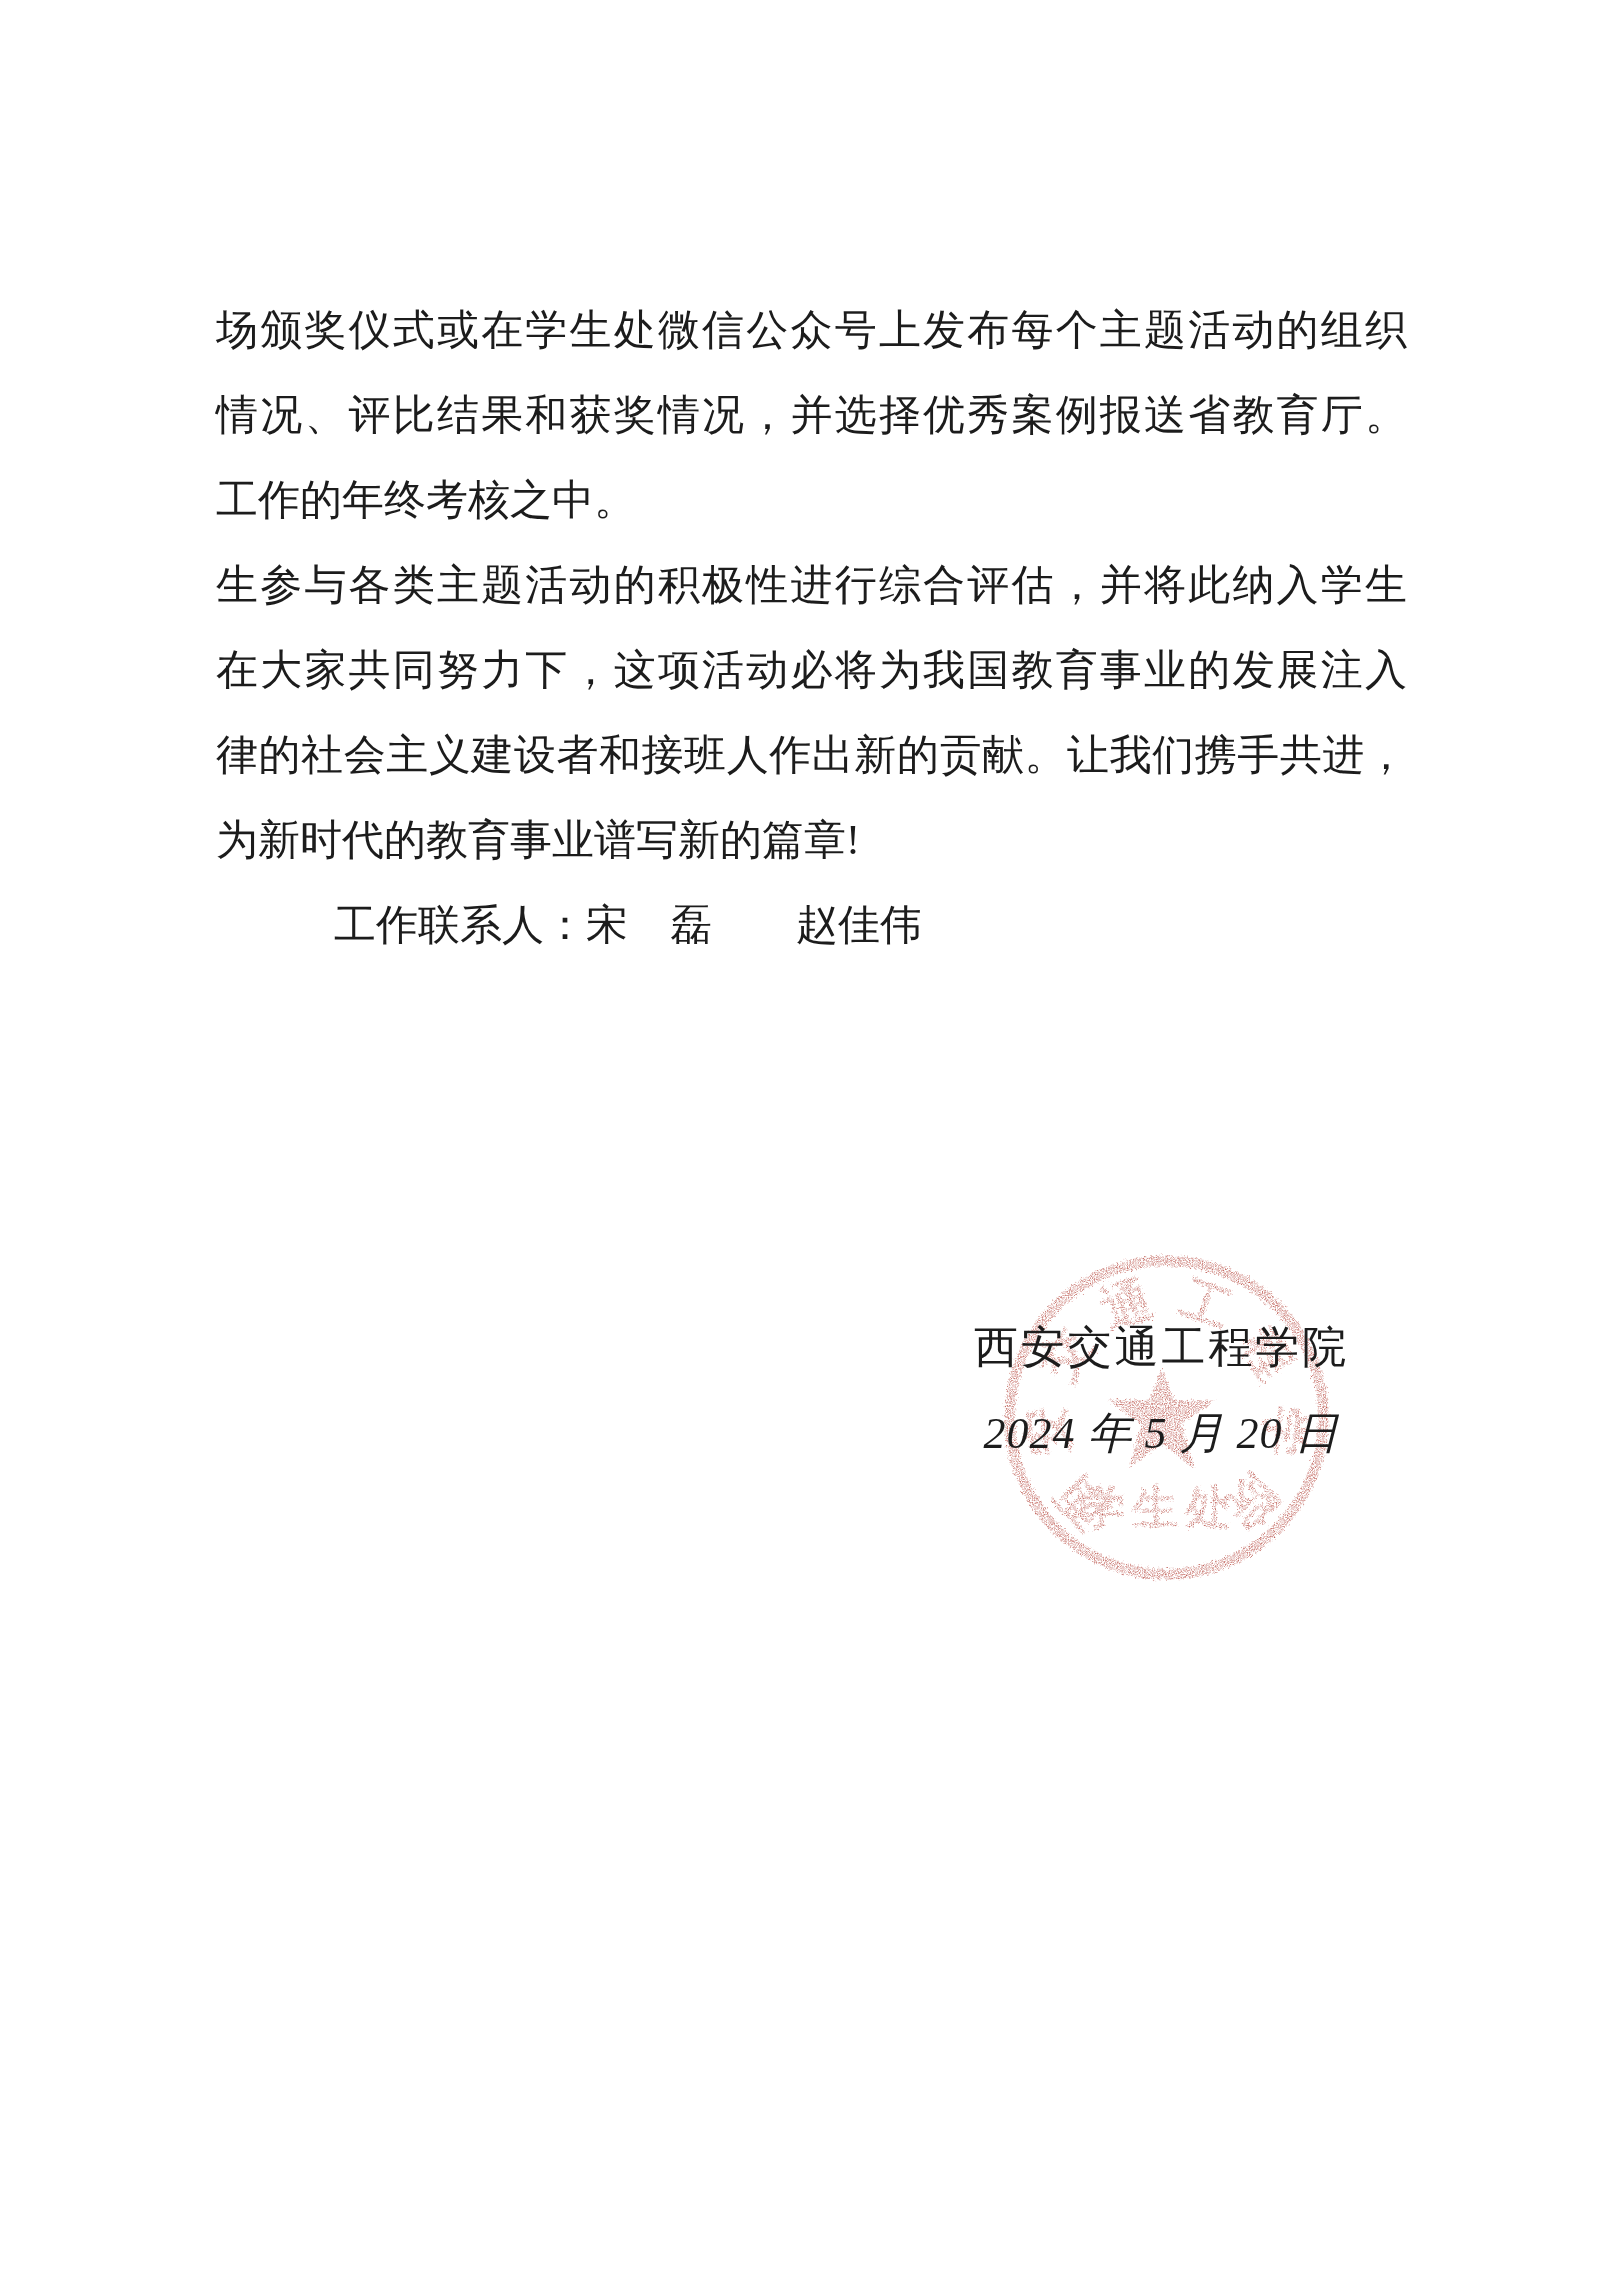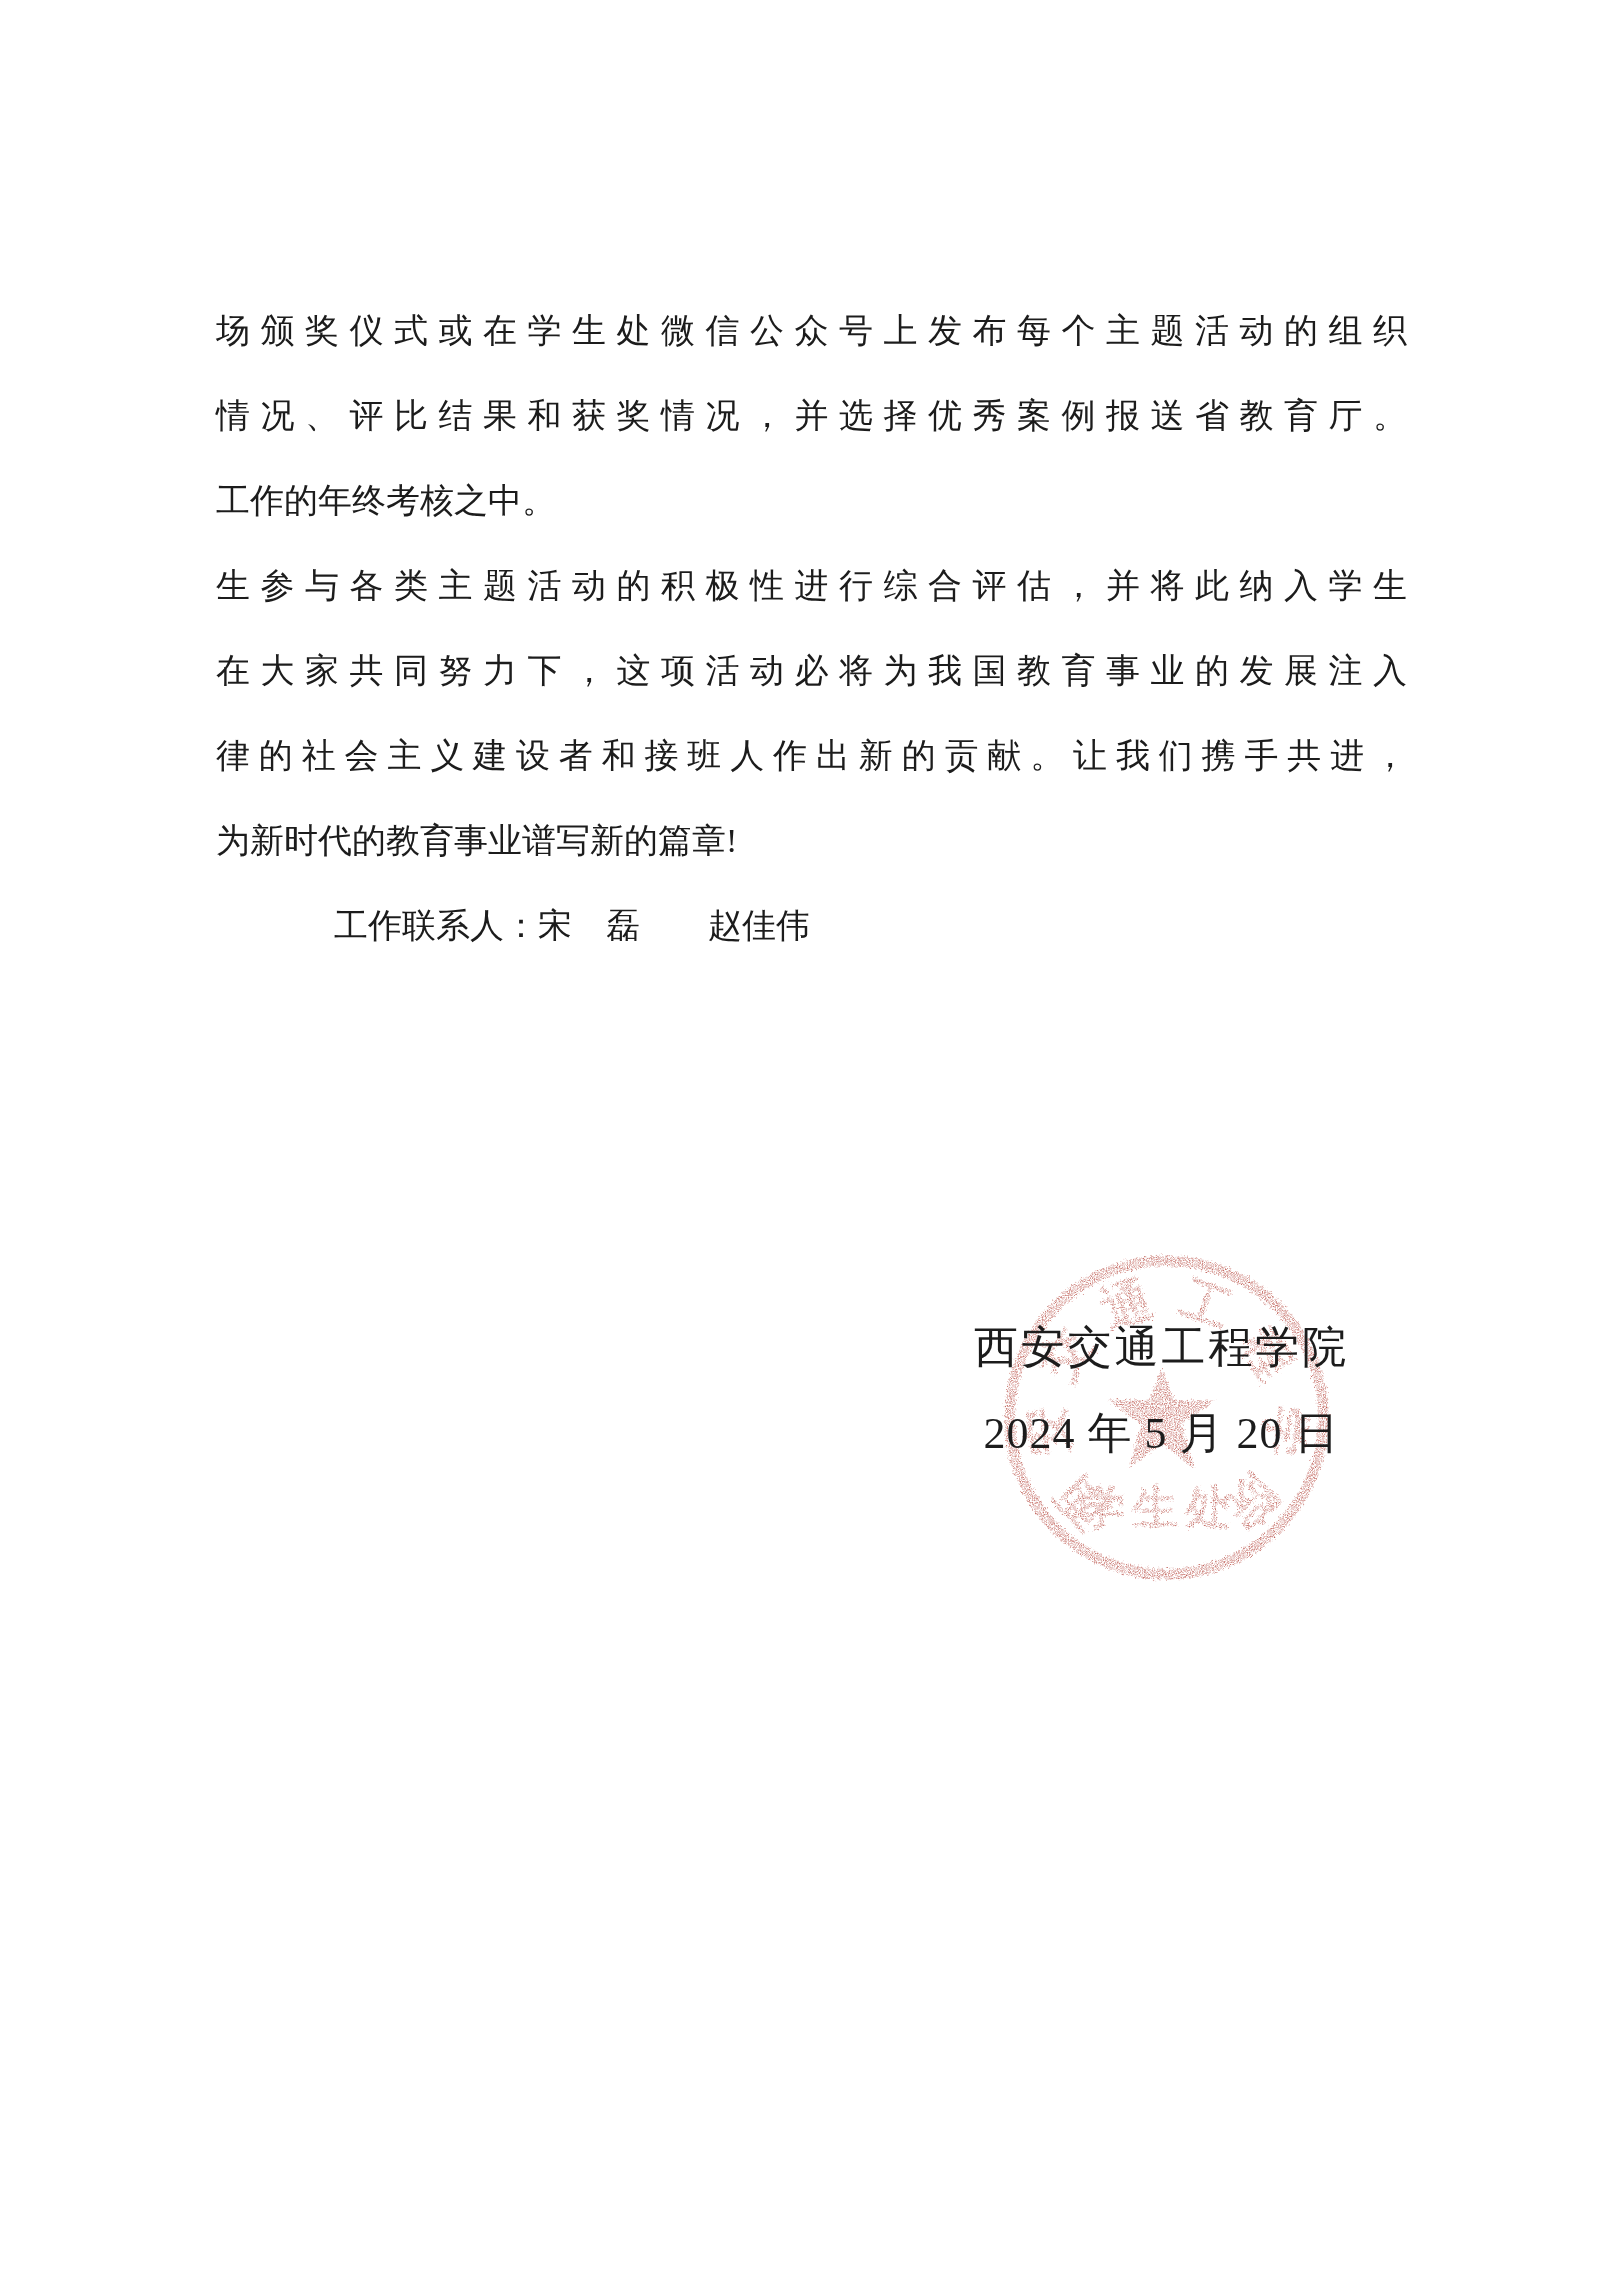--- a/index.html
+++ b/index.html
@@ -11,21 +11,21 @@
     position:relative;
     overflow:hidden;
   }
   .page{
     position:absolute;left:0;top:0;width:1621px;height:2293px;background:#ffffff;
   }
   
   .doc-body{
     position:absolute;
     left:216px;top:288px;width:1191px;
-    font-size:34px;
+    font-size:42px;
     line-height:85px;
     color:#1c1c1c;
   }
   .line{
     width:1191px;
     white-space:nowrap;
   }
   .line.full{
     white-space:normal;
     text-align:justify;
@@ -44,21 +44,21 @@
   }
   
   .signature{
     position:absolute;
     left:931px;top:1318px;width:461px;
     font-size:44px;color:#1c1c1c;
     text-align:center;
     letter-spacing:2.9px;
   }
   .sig-line{height:86px;line-height:59px;text-align:center;}
-  .sig-line.date{letter-spacing:1px;}
+  .sig-line.date{letter-spacing:1px;font-style:italic;}
   
   .seal-wrap{
     position:absolute;
     left:990px;top:1241px;width:353px;height:353px;
     mix-blend-mode:multiply;
     pointer-events:none;
   }
   .seal-wrap svg{display:block;}
   .seal-wrap text{
     fill:var(--seal-color,#b5473e);

